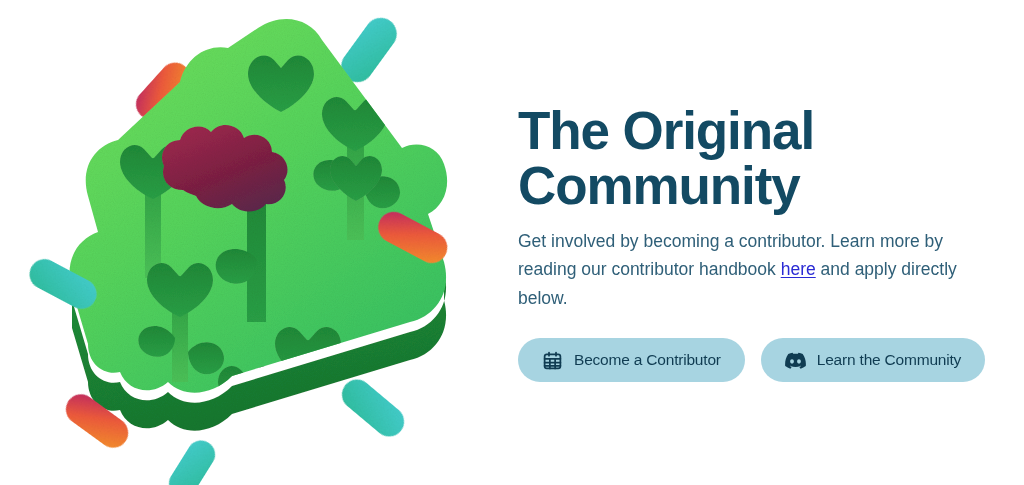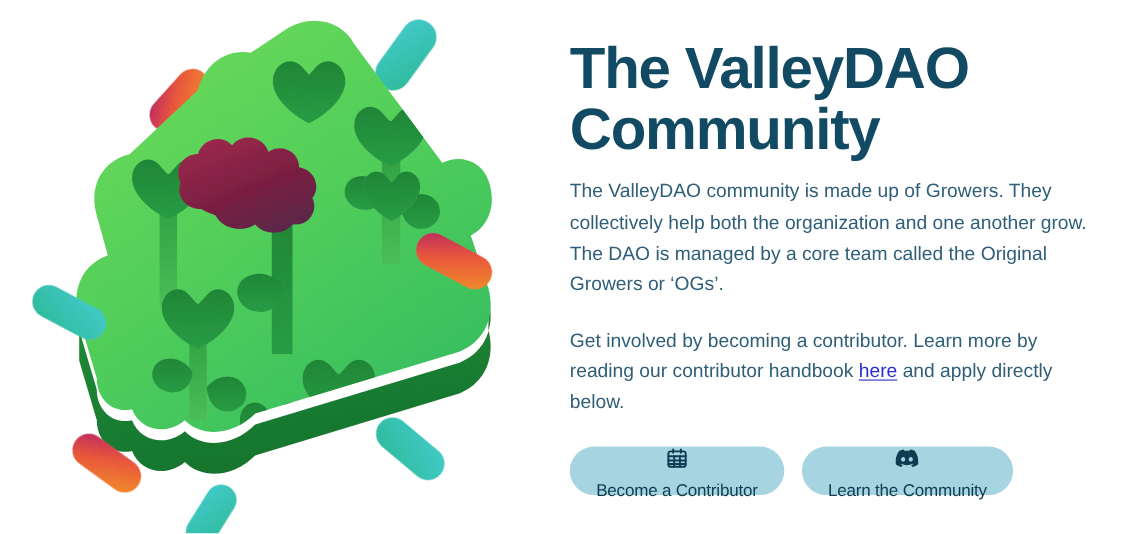--- a/index.html
+++ b/index.html
@@ -93,21 +93,20 @@
     border: none;
     border-radius: 999px;
     background: #a7d4e1;
     color: #103c52;
     font-family: "Liberation Sans", "DejaVu Sans", sans-serif;
     font-size: 15.5px;
     font-weight: 500;
     letter-spacing: -0.2px;
     cursor: pointer;
     white-space: nowrap;
-    flex-direction: column;
   }
   .pill-button .btn-icon {
     display: inline-flex;
     align-items: center;
     justify-content: center;
     width: 21px;
     height: 21px;
     flex: 0 0 21px;
   }
   .pill-button .btn-icon svg { display: block; }
@@ -295,23 +294,22 @@
         <rect x="48" y="248" width="30" height="72" rx="15" fill="url(#gCapTeal)" transform="rotate(118 63 284)" filter="url(#grain)"></rect>
         <rect x="82" y="386" width="30" height="70" rx="15" fill="url(#gCapOrange)" transform="rotate(126 97 421)" filter="url(#grain)"></rect>
         <rect x="358" y="372" width="30" height="72" rx="15" fill="url(#gCapTeal)" transform="rotate(130 373 408)" filter="url(#grain)"></rect>
         <rect x="178" y="438" width="28" height="62" rx="14" fill="url(#gCapTeal)" transform="rotate(32 192 469)" filter="url(#grain)"></rect>
       </g>
     </svg>
   </div>
 
   <div class="content-pane">
 
-    <h1 class="headline">The ValleyDAO Community</h1>
-
-    <p class="body-copy">The ValleyDAO community is made up of Growers. They collectively help both the organization and one another grow. The DAO is managed by a core team called the Original Growers or ‘OGs’.</p>
+    <h1 class="headline">The Original Community</h1>
+
 
     <p class="body-copy"><span>Get involved by becoming a contributor. Learn more by reading our contributor handbook </span><a class="inline-link" href="#">here</a><span> and apply directly below.</span></p>
 
     <div class="button-row">
 
       <button class="pill-button">
         <span class="btn-icon">
           <svg width="21" height="21" viewBox="0 0 24 24" fill="none" stroke="#103c52" stroke-width="2" stroke-linecap="round" stroke-linejoin="round">
             <rect x="3" y="5" width="18" height="16" rx="2.5"></rect>
             <line x1="3" y1="10" x2="21" y2="10"></line>

